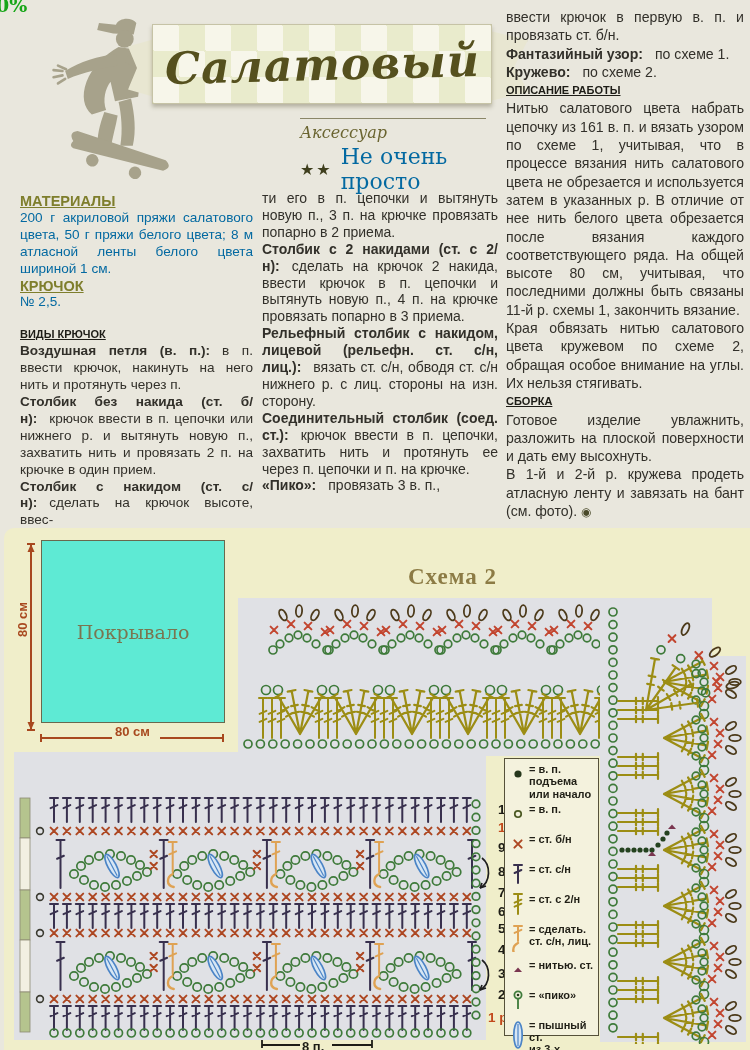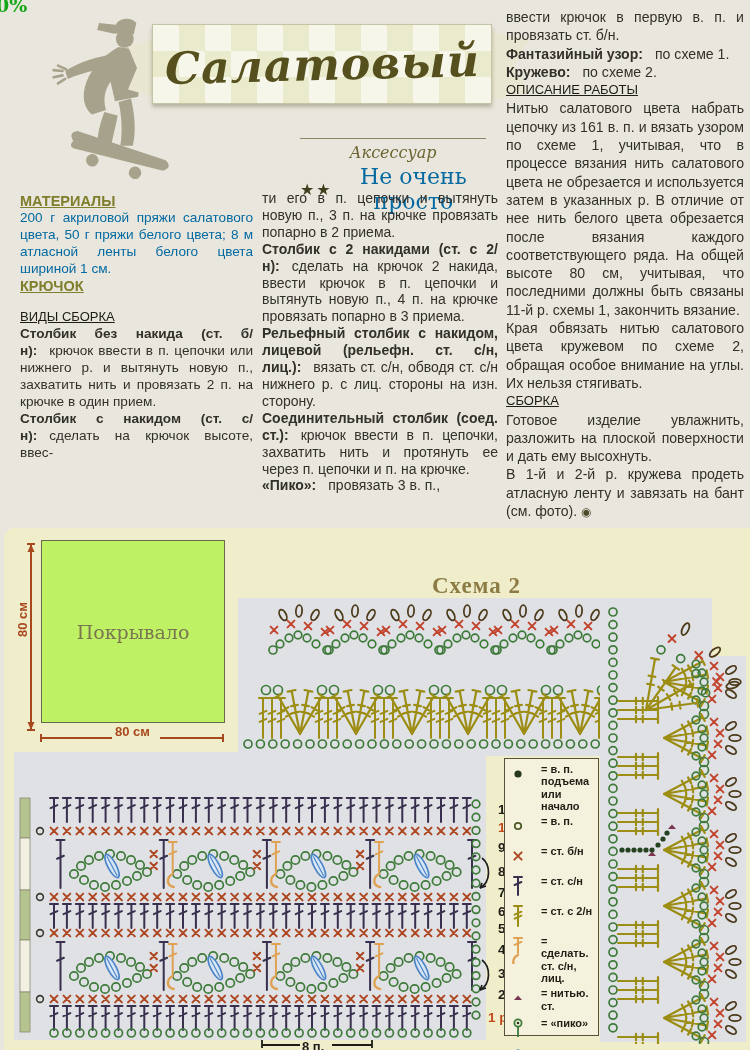--- a/index.html
+++ b/index.html
@@ -16,54 +16,54 @@
     border:1px solid #c6c3a6;box-shadow:0 3px 4px rgba(120,115,90,.45);
     display:flex;align-items:center;justify-content:center;}
   #banner-title{font-family:"DejaVu Serif",serif;font-style:italic;font-weight:bold;
     font-size:44px;color:#55501e;transform:rotate(-1.5deg);letter-spacing:1px;}
   .tail{background:#e8e6d1;box-shadow:0 3px 3px rgba(120,115,90,.4);}
   #tail-left{left:128px;top:38px;width:30px;height:60px;
     clip-path:polygon(100% 0,100% 100%,0 86%,30% 50%,0 14%);}
   #tail-right{left:486px;top:30px;width:42px;height:72px;
     clip-path:polygon(0 0,0 100%,100% 86%,68% 50%,100% 14%);}
   
-  #acc{left:300px;top:118px;width:186px;text-align:center;margin-top:20px;}
+  #acc{left:300px;top:118px;width:186px;}
   #acc .rule{border-top:1px solid #8a8668;margin-bottom:4px;}
   #acc-cat{font-family:"DejaVu Serif",serif;font-style:italic;color:#6a6430;font-size:16px;}
   #acc-line2{display:flex;align-items:center;justify-content:center;gap:8px;margin-top:2px;}
   #acc-stars{color:#3f3f1d;font-size:16px;letter-spacing:2px;}
   #acc-diff{font-family:"DejaVu Serif",serif;color:#0369a1;font-size:22px;}
   
   .col{text-align:justify;}
   #col-left{left:20px;top:193px;width:233px;font-size:13.6px;line-height:16.9px;}
   #col-mid{left:262px;top:190px;width:236px;font-size:14px;line-height:16.9px;}
   #col-right{left:506px;top:8px;width:238px;font-size:14.1px;line-height:18.3px;}
   .col p{margin:0;}
   .lead{font-weight:bold;margin-right:12px;}
   .h-olive{font-weight:bold;color:#7e7e2c;text-decoration:underline;font-size:14.5px;}
-  .h-black{font-weight:normal;color:#1d1c16;text-decoration:underline;font-size:13px;}
+  .h-black{font-weight:bold;color:#1d1c16;text-decoration:underline;font-size:11px;}
   .olivetext{color:#0369a1;}
   .gap{height:15px;}
   #end-mark{color:#4a4a2a;font-size:12px;}
   
   #panel{left:4px;top:528px;width:746px;height:522px;background:#f0eeca;border-radius:10px 0 0 0;}
-  #blanket{left:41px;top:540px;width:182px;height:181px;background:#bef264;border:1.5px solid #69694e;
+  #blanket{left:41px;top:540px;width:182px;height:181px;background:#5eead4;border:1.5px solid #69694e;
     display:flex;align-items:center;justify-content:center;}
   #blanket-label{color:#7a7550;font-size:19px;font-family:"DejaVu Serif",serif;}
   #dim-v-label{left:2px;top:612px;color:#a8481e;font-size:13px;font-weight:bold;transform:rotate(-90deg);transform-origin:center;width:40px;text-align:center;}
   #dim-h-label{left:95px;top:724px;width:75px;text-align:center;color:#a8481e;font-size:13px;font-weight:bold;}
   .schema-title{color:#8c7b45;font-size:23px;font-weight:bold;font-family:"Liberation Serif",serif;letter-spacing:1px;}
-  #schema2-title{left:432px;top:564px;margin-top:9px;}
+  #schema2-title{left:408px;top:564px;}
   #schema1-title{left:222px;top:752px;}
   #note-left{left:36px;top:770px;font-size:14px;font-weight:bold;color:#1d1c16;}
   #note-right{left:296px;top:770px;width:186px;text-align:right;font-size:14px;font-weight:bold;color:#1d1c16;}
   
   #legend{left:504px;top:758px;width:95px;height:278px;background:#f4f2dd;border:1px solid #55513a;
     padding:3px 2px 0 3px;box-sizing:border-box;}
-  .lg-item{display:flex;align-items:flex-start;margin-bottom:2px;gap:12px;}
+  .lg-item{display:flex;align-items:flex-start;margin-bottom:2px;}
   .lg-sym{flex:0 0 21px;}
   .lg-lines{font-size:11px;font-weight:bold;line-height:12.3px;color:#201f16;padding-top:1px;}
 </style>
 </head>
 <body>
 
 <div id="page">
 
   <div class="abs" id="corner-mark">0%</div>
 
@@ -98,22 +98,24 @@
     <div id="acc-line2">
       <span id="acc-stars">★★</span>
       <span id="acc-diff">Не очень просто</span>
     </div>
   </div>
 
   <div class="abs col" id="col-left">
     <div class="h-olive">МАТЕРИАЛЫ</div>
     <p class="olivetext">200 г акриловой пряжи салатового цвета, 50 г пряжи белого цвета; 8 м атласной ленты белого цвета шириной 1 см.</p>
     <div class="h-olive">КРЮЧОК</div>
+    <p class="olivetext">№ 2,5.</p>
     <div class="gap"></div>
-    <div class="h-black">ВИДЫ СБОРКА</div>
+    <div class="h-black">ВИДЫ КРЮЧОК</div>
+    <p><span class="lead">Воздушная петля (в. п.):</span><span>в п. ввести крючок, накинуть на него нить и протянуть через п.</span></p>
     <p><span class="lead">Столбик без накида (ст. б/н):</span><span>крючок ввести в п. цепочки или нижнего р. и вытянуть новую п., захватить нить и провязать 2 п. на крючке в один прием.</span></p>
     <p><span class="lead">Столбик с накидом (ст. с/н):</span><span>сделать на крючок высоте, ввес-</span></p>
   </div>
 
   <div class="abs col" id="col-mid">
     <p>ти его в п. цепочки и вытянуть новую п., 3 п. на крючке провязать попарно в 2 приема.</p>
     <p><span class="lead">Столбик с 2 накидами (ст. с 2/н):</span><span>сделать на крючок 2 накида, ввести крючок в п. цепочки и вытянуть новую п., 4 п. на крючке провязать попарно в 3 приема.</span></p>
     <p><span class="lead">Рельефный столбик с накидом, лицевой (рельефн. ст. с/н, лиц.):</span><span>вязать ст. с/н, обводя ст. с/н нижнего р. с лиц. стороны на изн. сторону.</span></p>
     <p><span class="lead">Соединительный столбик (соед. ст.):</span><span>крючок ввести в п. цепочки, захватить нить и протянуть ее через п. цепочки и п. на крючке.</span></p>
     <p><span class="lead">«Пико»:</span><span>провязать 3 в. п.,</span></p>

